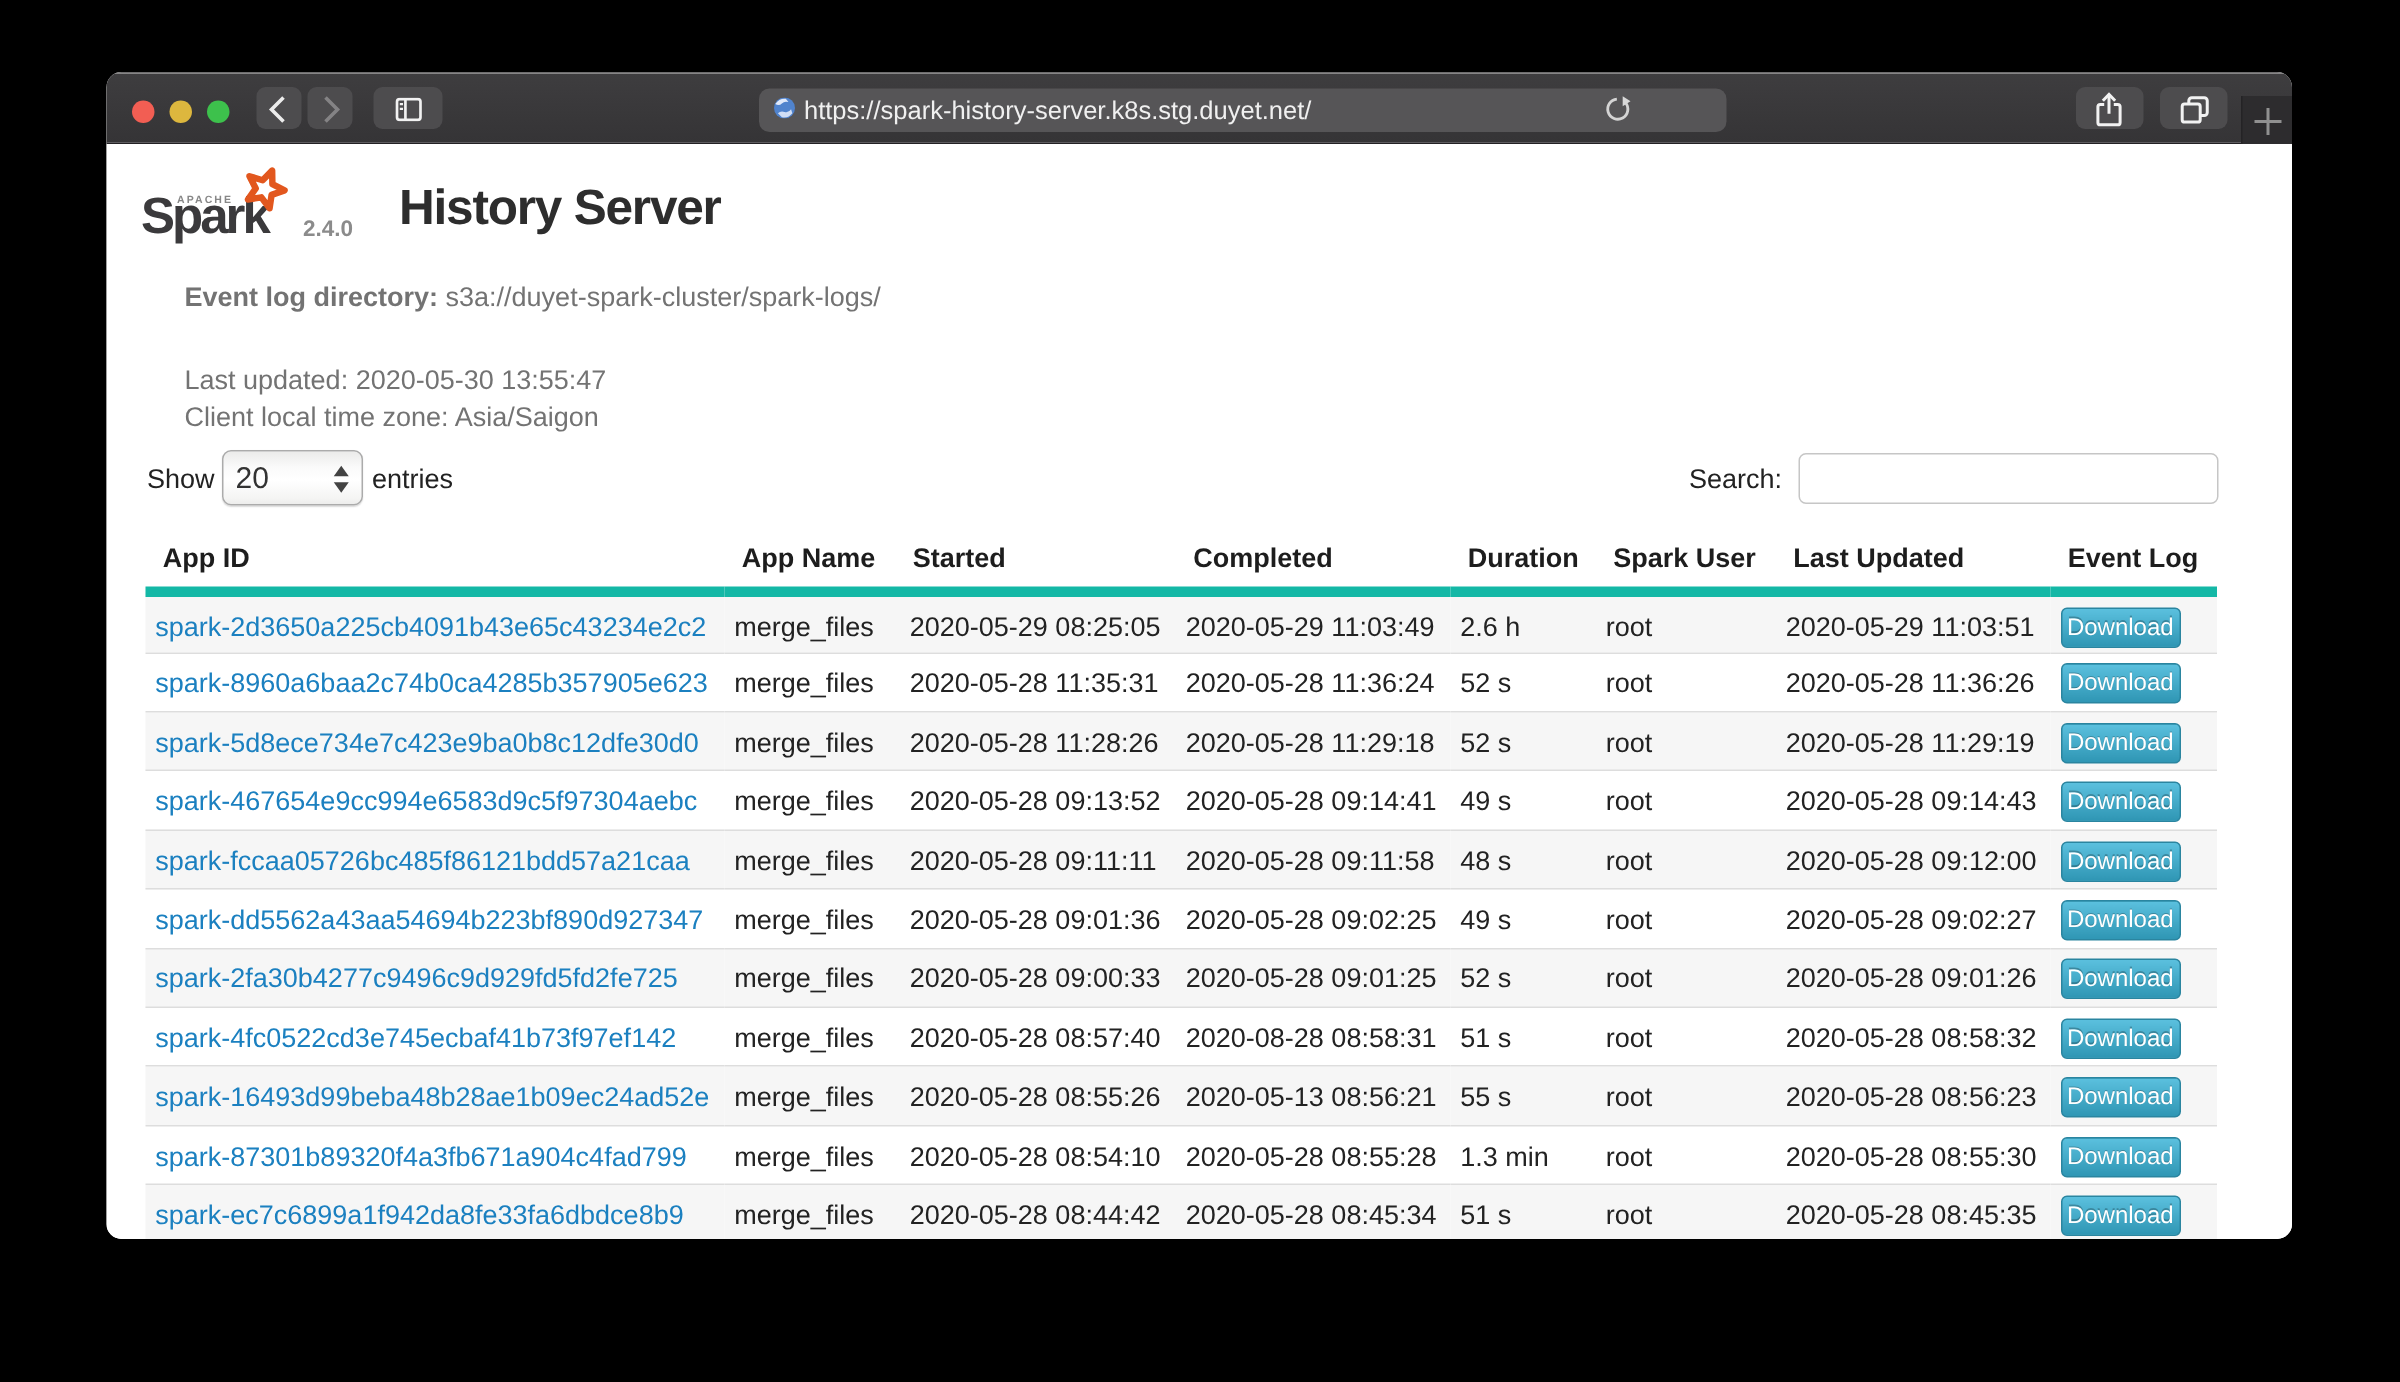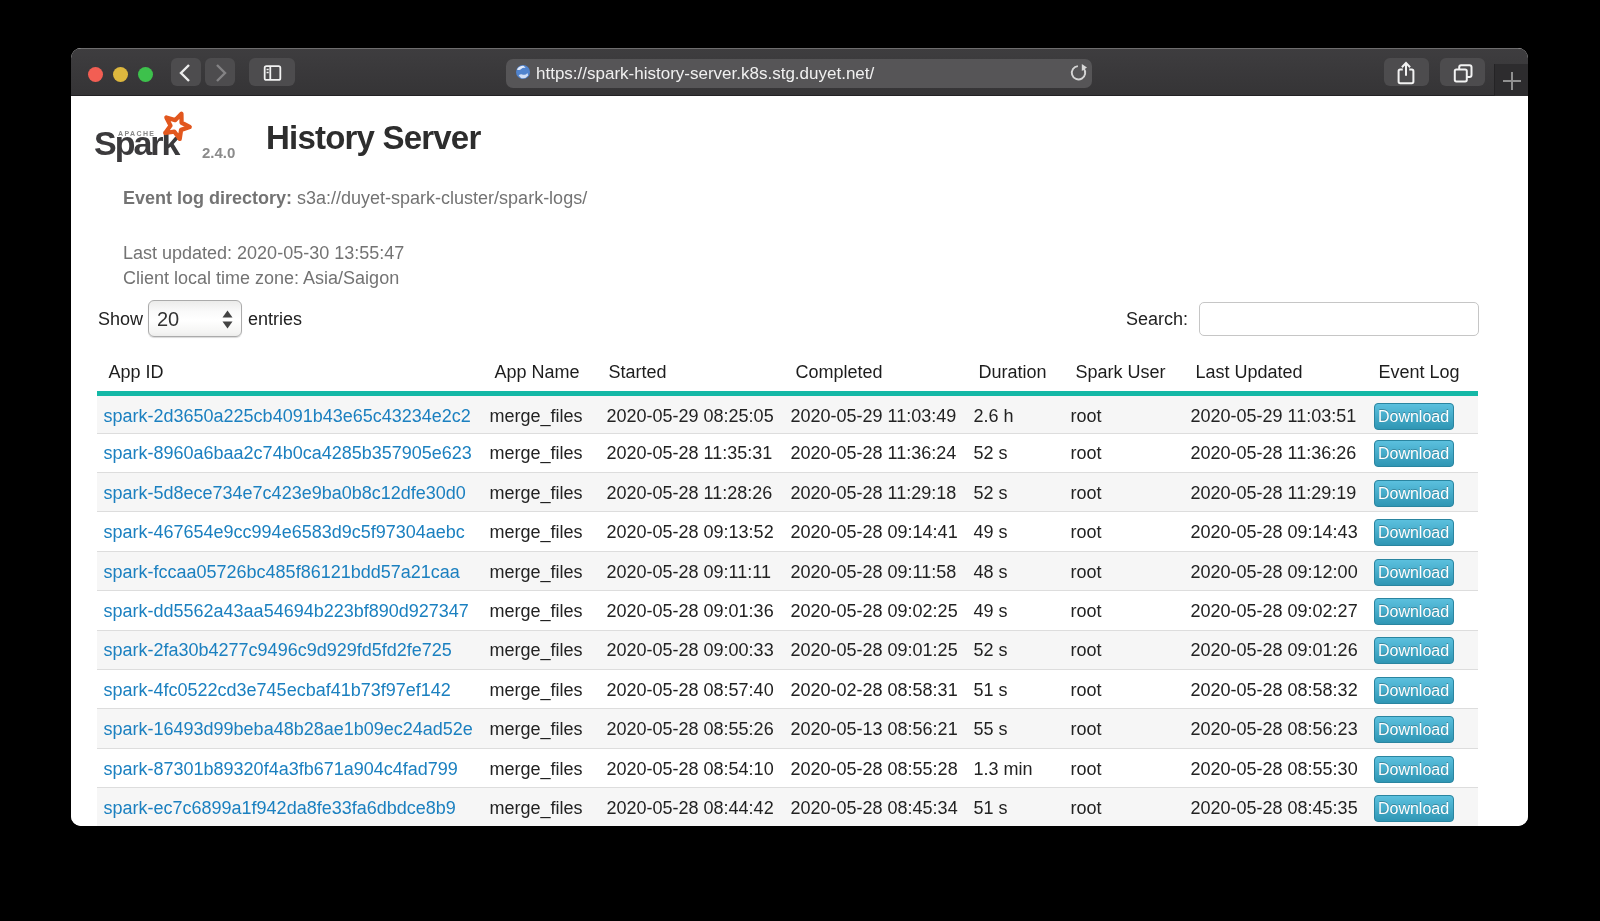--- a/index.html
+++ b/index.html
@@ -14,21 +14,21 @@
 .light { position:absolute; top:17.5px; width:15px; height:15px; border-radius:50%; }
 #l-red { left:16.5px; background:#f25e53; }
 #l-yel { left:42px; background:#ddb73e; }
 #l-grn { left:67px; background:#3dc14c; }
 .tbtn { position:absolute; top:9px; height:28px; background:#4d4c4e; border-radius:6px; }
 #b-back { left:100px; width:30px; }
 #b-fwd { left:134px; width:30px; }
 #b-side { left:178px; width:46px; }
 #b-share { left:1313px; width:45px; }
 #b-tabs { left:1369px; width:45px; }
-#urlbar { position:absolute; left:435px; top:9.5px; width:586px; height:29px;
+#urlbar { position:absolute; left:435px; top:9.5px; width:645px; height:29px;
   background:#565557; border-radius:7px;text-decoration:underline; }
 #urltext { position:absolute; left:30px; top:5.5px; font-size:17px; color:#f0f0f0; }
 #plusarea { position:absolute; left:1423px; top:15px; width:34px; height:33px;
   background:#2d2c2e; border-left:1px solid #242325; }
 .icon { position:absolute; }
 
 #content { position:absolute; left:0; top:48px; width:1457px; height:730px; background:#fff; }
 #logo { position:absolute; left:21px; top:11px; }
 #ver { position:absolute; left:131px; top:48px; font-size:15px; font-weight:bold; color:#8b8b8b; }
 #h1 { position:absolute; left:195px; top:25.3px; line-height:33px; font-size:33px; font-weight:bold; letter-spacing:-0.8px; color:#2d2d2d; }
@@ -43,25 +43,25 @@
   box-shadow:0 1px 1px rgba(0,0,0,0.15); }
 #lensel .val { position:absolute; left:8px; top:7px; font-size:20px; color:#333; }
 #entries { position:absolute; left:177px; top:213px; font-size:18px; color:#222; }
 #searchlab { position:absolute; left:1117px; top:213px; font-size:18px; color:#222;
   transform:translateX(-100%); }
 #searchbox { position:absolute; left:1127.5px; top:206px; width:280px; height:34px;
   border:1px solid #c6c6c6; border-radius:5px; background:#fff; }
 
 #tbl { position:absolute; left:25.5px; top:252px; width:1381px;
   border-collapse:collapse; table-layout:fixed; font-size:18px; color:#222; }
-#tbl th { text-align:left; font-weight:normal; color:#1d1d1d; padding:14px 0 8px 12px;
-  border-bottom:4px solid #be185d; font-size:18px; }
+#tbl th { text-align:left; font-weight:bold; color:#1d1d1d; padding:14px 0 8px 12px;
+  border-bottom:6px solid #be185d; font-size:18px; }
 #tbl th:nth-child(3) { padding-left:9px; }
 #tbl td { padding:9.7px 0 0 7px; height:39.4px; border-top:1px solid #ddd; vertical-align:top; }
-#tbl tbody tr:first-child td { border-top:5px solid #14b8a6; }
+#tbl tbody tr:first-child td { border-top:7px solid #14b8a6; }
 #tbl tbody tr:last-child td { height:42px; }
 #tbl tbody tr:nth-child(odd) { background:#f6f6f6; }
 #tbl a { color:#1b80c0; text-decoration:none; }
 .dlbtn { display:inline-block; position:relative; top:-3px; width:80px; height:27px; border-radius:4px;
   background:linear-gradient(#5bc0de, #2f96b4);
   border:1px solid #2a85a0; color:#fff; font-size:16px; text-align:center;
   line-height:25px; text-shadow:0 -1px 0 rgba(0,0,0,0.25); }
 .c1{width:386px;} .c2{width:117px;} .c3{width:184px;} .c4{width:183px;}
 .c5{width:97px;} .c6{width:120px;} .c7{width:183px;} .c8{width:111px;}
 </style>
@@ -232,21 +232,21 @@
             <td>2020-05-28 09:01:25</td>
             <td>52 s</td>
             <td>root</td>
             <td>2020-05-28 09:01:26</td>
             <td><span class="dlbtn">Download</span></td>
           </tr>
           <tr>
             <td><a href="#">spark-4fc0522cd3e745ecbaf41b73f97ef142</a></td>
             <td>merge_files</td>
             <td>2020-05-28 08:57:40</td>
-            <td>2020-02-28 08:58:31</td>
+            <td>2020-08-28 08:58:31</td>
             <td>51 s</td>
             <td>root</td>
             <td>2020-05-28 08:58:32</td>
             <td><span class="dlbtn">Download</span></td>
           </tr>
           <tr>
             <td><a href="#">spark-16493d99beba48b28ae1b09ec24ad52e</a></td>
             <td>merge_files</td>
             <td>2020-05-28 08:55:26</td>
             <td>2020-05-13 08:56:21</td>

